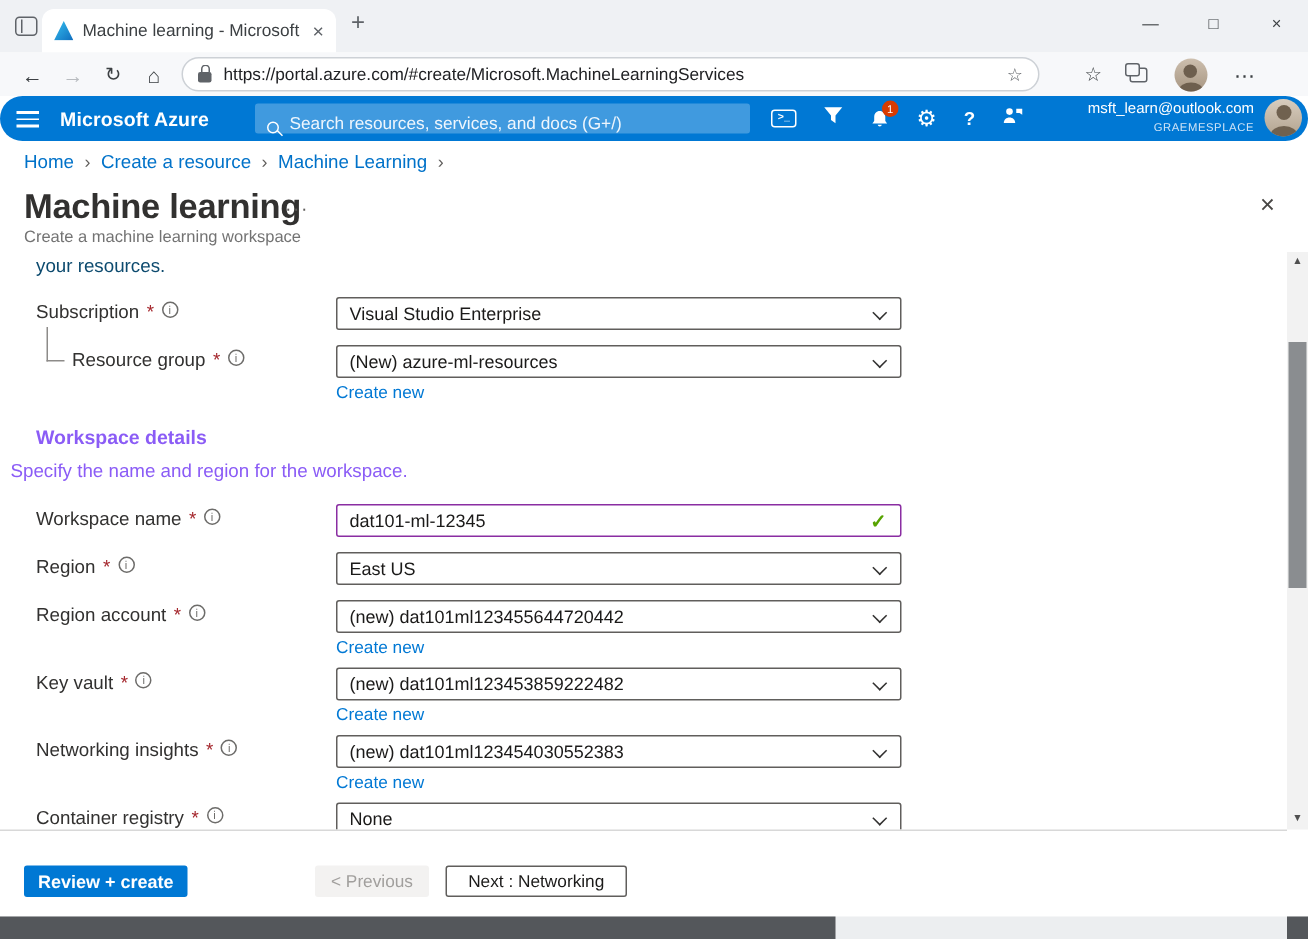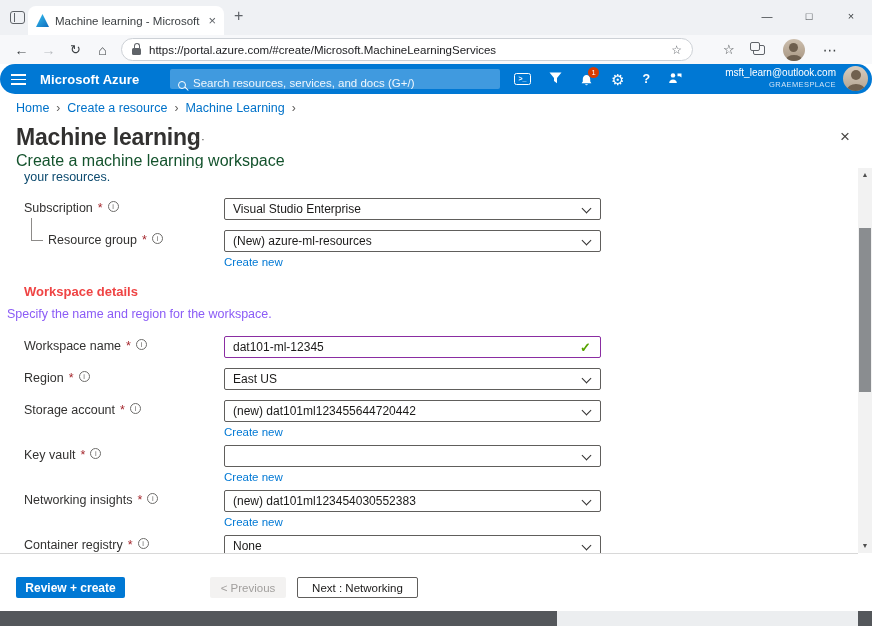--- a/index.html
+++ b/index.html
@@ -57,37 +57,37 @@
   .azavatar::before{content:'';position:absolute;left:50%;top:4px;width:10px;height:10px;margin-left:-5px;border-radius:50%;background:#70614f;}
   .azavatar::after{content:'';position:absolute;left:50%;bottom:-5px;width:18px;height:12px;margin-left:-9px;border-radius:50% 50% 0 0;background:#70614f;}
 
   
   .breadcrumb{position:absolute;left:0;top:94px;width:858px;height:28px;display:flex;align-items:center;padding-left:16px;font-size:12.5px;gap:7px;background:#fff;}
   .bclink{color:#0072c9;text-decoration:none;}
   .bcsep{color:#605e5c;font-size:12px;}
   .pagetitle{position:absolute;left:16px;top:124px;font-size:23px;font-weight:700;color:#323130;letter-spacing:-.2px;}
   .titlemore{position:absolute;left:190px;top:131px;font-size:13px;color:#605e5c;letter-spacing:1px;}
   .bladeclose{position:absolute;right:22px;top:128px;font-size:17px;color:#484644;line-height:17px;}
-  .subtitle{position:absolute;left:16px;top:152px;font-size:16px;color:#14532d;}
+  .subtitle{position:absolute;left:16px;top:152px;font-size:11px;color:#737373;}
 
   
   .scrollarea{position:absolute;left:0;top:168px;width:858px;height:385px;overflow:hidden;background:#fff;}
   .tailtext{position:absolute;left:24px;top:2px;font-size:12.5px;color:#0c4a6e;}
   .flabel{position:absolute;left:24px;font-size:12.5px;color:#323130;display:flex;gap:5px;height:16px;}
   .req{color:#a4262c;}
   .info{width:11px;height:11px;border:1px solid #6d6c6a;border-radius:50%;color:#6d6c6a;font-size:7.5px;display:flex;align-items:center;justify-content:center;}
   .info i{font-style:normal;}
   .ddl{position:absolute;left:224px;width:377px;height:22px;border:1px solid #605e5c;border-radius:2px;background:#fff;display:flex;align-items:center;padding:0 26px 0 8px;font-size:12px;color:#1b1a19;}
   .ddlval{white-space:nowrap;overflow:hidden;}
   .chev{position:absolute;right:10px;top:6px;width:7px;height:7px;border-right:1.4px solid #323130;border-bottom:1.4px solid #323130;transform:rotate(45deg);}
   .txt{border-color:#8a2da2;}
   .checkmark{position:absolute;right:9px;top:3px;color:#57a300;font-size:13px;font-weight:700;}
   .elbow{position:absolute;left:31px;top:50px;width:12px;height:23px;border-left:1px solid #8d8b89;border-bottom:1px solid #8d8b89;}
   .createnew{position:absolute;left:224px;font-size:11.5px;color:#0078d4;text-decoration:none;}
-  .sechead{position:absolute;left:24px;top:116px;font-size:13px;font-weight:700;color:#ef4444;}
+  .sechead{position:absolute;left:24px;top:116px;font-size:13px;font-weight:700;color:#8b5cf6;}
   .secdesc{position:absolute;left:7px;top:139px;font-size:12.5px;color:#8b5cf6;}
 
   
   .vscroll{position:absolute;right:0;top:168px;width:14px;height:385px;background:#f2f2f2;}
   .varrow{position:absolute;left:0;width:14px;height:14px;color:#505050;font-size:7px;text-align:center;line-height:14px;}
   .vthumb{position:absolute;left:1px;top:60px;width:12px;height:164px;background:#8a8d90;}
 
   
   .footdiv{position:absolute;left:0;top:553px;width:858px;height:1px;background:#d8d8d8;}
   .btn{position:absolute;top:577px;height:21px;display:flex;align-items:center;justify-content:center;font-size:12px;border-radius:2px;}
@@ -243,40 +243,41 @@
       <span class="info">
           <i>i</i>
         </span>
     </div>
     <div class="ddl" style="top:200px">
       <span class="ddlval">East US</span>
       <span class="chev"></span>
     </div>
 
     <div class="flabel" style="top:235px">
-      <span>Storage account</span>
+      <span>Region account</span>
       <span class="req">*</span>
       <span class="info">
           <i>i</i>
         </span>
     </div>
     <div class="ddl" style="top:232px">
       <span class="ddlval">(new) dat101ml123455644720442</span>
       <span class="chev"></span>
     </div>
     <a class="createnew" href="#" style="top:258px">Create new</a>
 
     <div class="flabel" style="top:280px">
       <span>Key vault</span>
       <span class="req">*</span>
       <span class="info">
           <i>i</i>
         </span>
     </div>
     <div class="ddl" style="top:277px">
+      <span class="ddlval">(new) dat101ml123453859222482</span>
       <span class="chev"></span>
     </div>
     <a class="createnew" href="#" style="top:303px">Create new</a>
 
     <div class="flabel" style="top:325px">
       <span>Networking insights</span>
       <span class="req">*</span>
       <span class="info">
           <i>i</i>
         </span>

